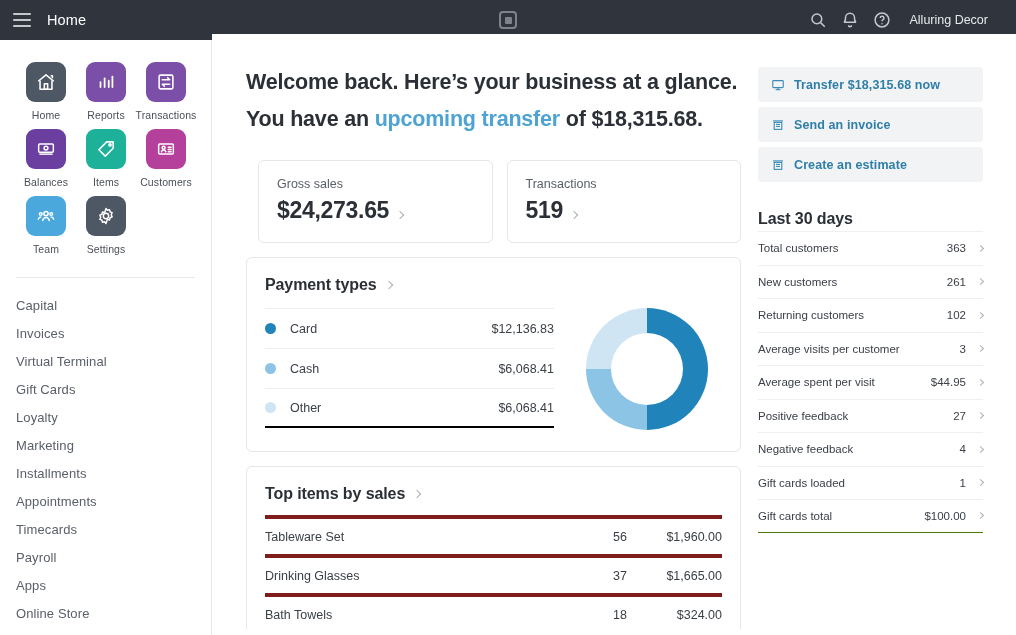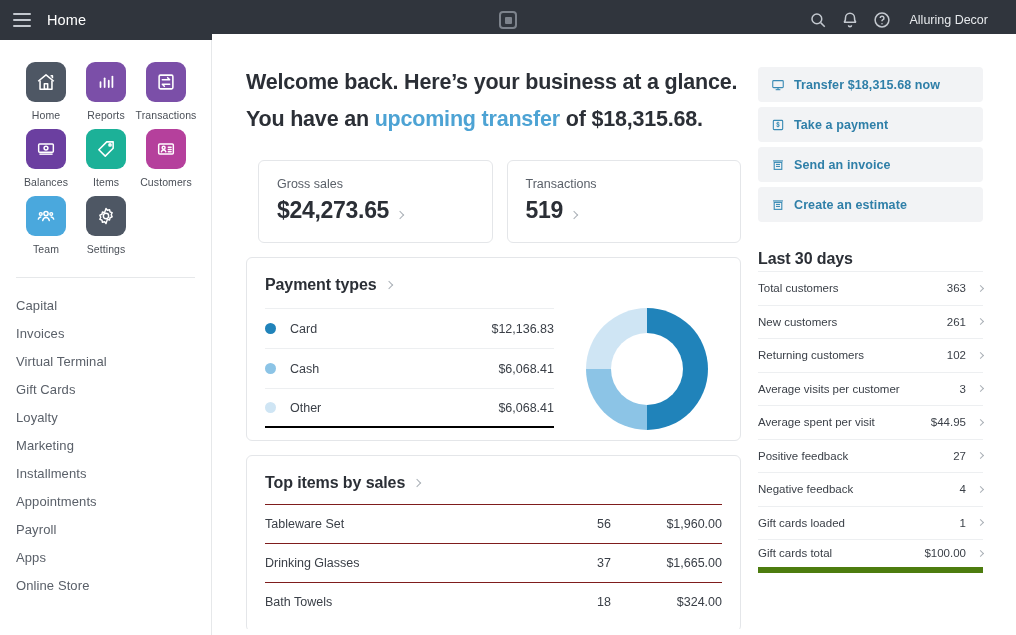--- a/index.html
+++ b/index.html
@@ -102,21 +102,21 @@
   .chev {
     display: inline-block; margin-left: 8px;
     width: 6px; height: 6px;
     border-right: 1.6px solid #aab0b7; border-top: 1.6px solid #aab0b7;
     transform: rotate(45deg);
   }
   .chev.sm { width: 5px; height: 5px; border-width: 1.4px; }
 
   .panel {
     background: #fff; border: 1px solid #e4e6e9; border-radius: 6px;
-    margin-top: 14px; padding: 18px 18px 10px 18px;
+    margin-top: 14px; padding: 18px 18px 21px 18px;
   }
   .panel-title {
     font-size: 16px; font-weight: 700; color: #2b2f36;
     display: flex; align-items: center; letter-spacing: -.1px;
   }
   .panel-title .chev { margin-left: 9px; }
 
   .pay-body { display: flex; margin-top: 14px; }
   .pay-list { flex: 1; padding-right: 18px; }
   .pay-row {
@@ -130,21 +130,21 @@
   .donut { width: 122px; height: 122px; border-radius: 50%; position: relative; }
   .donut::after {
     content: ""; position: absolute; left: 50%; top: 50%;
     transform: translate(-50%, -50%);
     width: 72px; height: 72px; background: #fff; border-radius: 50%;
   }
 
   .items-table { margin-top: 12px; }
   .item-row {
     display: flex; align-items: center; height: 39px;
-    border-top: 1px solid #7f1d1d; font-size: 12.5px; color: #3b4048; gap: 16px;
+    border-top: 4px solid #7f1d1d; font-size: 12.5px; color: #3b4048;
   }
   .item-name { flex: 1; }
   .item-qty { width: 60px; text-align: right; }
   .item-amt { width: 95px; text-align: right; }
 
   
   .rail { position: absolute; left: 546px; top: 0; width: 225px; }
   .action-btn {
     height: 35px; background: #f2f3f5; border-radius: 4px;
     display: flex; align-items: center; padding: 0 13px;
@@ -156,21 +156,21 @@
 
   .rail-title {
     font-size: 16px; font-weight: 700; color: #2b2f36;
     margin-top: 28px; margin-bottom: 3px; letter-spacing: -.1px;
   }
   .rail-row {
     display: flex; align-items: center; height: 33.5px;
     border-top: 1px solid #edeff1; font-size: 11.5px; color: #3b4048;
     cursor: pointer;
   }
-  .rail-row:last-child { border-bottom: 6px solid #4d7c0f; }
+  .rail-row:last-child { border-bottom: 1px solid #4d7c0f; }
   .rail-val { margin-left: auto; }
   .rail-row .chev { margin-left: 12px; }
 </style>
 </head>
 <body>
 
 <div class="topbar">
   <div class="hamburger">
     <span></span>
       <span></span>
@@ -303,20 +303,21 @@
 
   <div class="side-links">
     <div class="side-link">Capital</div>
     <div class="side-link">Invoices</div>
     <div class="side-link">Virtual Terminal</div>
     <div class="side-link">Gift Cards</div>
     <div class="side-link">Loyalty</div>
     <div class="side-link">Marketing</div>
     <div class="side-link">Installments</div>
     <div class="side-link">Appointments</div>
+    <div class="side-link">Timecards</div>
     <div class="side-link">Payroll</div>
     <div class="side-link">Apps</div>
     <div class="side-link">Online Store</div>
   </div>
 </div>
 
 <div class="main">
 
   <div class="content-col">
 
@@ -401,29 +402,20 @@
 
     <div class="action-btn">
       <svg class="action-icon" viewBox="0 0 24 24" fill="none" stroke="currentColor" stroke-width="1.9">
         <rect x="3" y="4.5" width="18" height="12" rx="1.5"></rect>
           <line x1="8" y1="20" x2="16" y2="20"></line>
         <line x1="12" y1="16.5" x2="12" y2="20"></line>
       </svg>
       <span class="action-label">Transfer $18,315.68 now</span>
     </div>
 
-    <div class="action-btn">
-      <svg class="action-icon" viewBox="0 0 24 24" fill="none" stroke="currentColor" stroke-width="1.9">
-        <rect x="4" y="4" width="16" height="16" rx="1.5"></rect>
-        <path d="M13.8 9.6c0-1-.9-1.5-1.9-1.5s-1.8.5-1.8 1.4c0 2 3.8 1.1 3.8 3.2 0 1-.9 1.6-2 1.6s-2-.6-2-1.6"></path>
-        <line x1="12" y1="6.6" x2="12" y2="8"></line>
-          <line x1="12" y1="14.3" x2="12" y2="15.8"></line>
-      </svg>
-      <span class="action-label">Take a payment</span>
-    </div>
 
     <div class="action-btn">
       <svg class="action-icon" viewBox="0 0 24 24" fill="none" stroke="currentColor" stroke-width="1.9">
         <line x1="3.5" y1="5" x2="20.5" y2="5"></line>
           <rect x="5.5" y="7.5" width="13" height="12"></rect>
         <line x1="8.5" y1="11" x2="15.5" y2="11"></line>
           <line x1="8.5" y1="14.5" x2="15.5" y2="14.5"></line>
       </svg>
       <span class="action-label">Send an invoice</span>
     </div>

